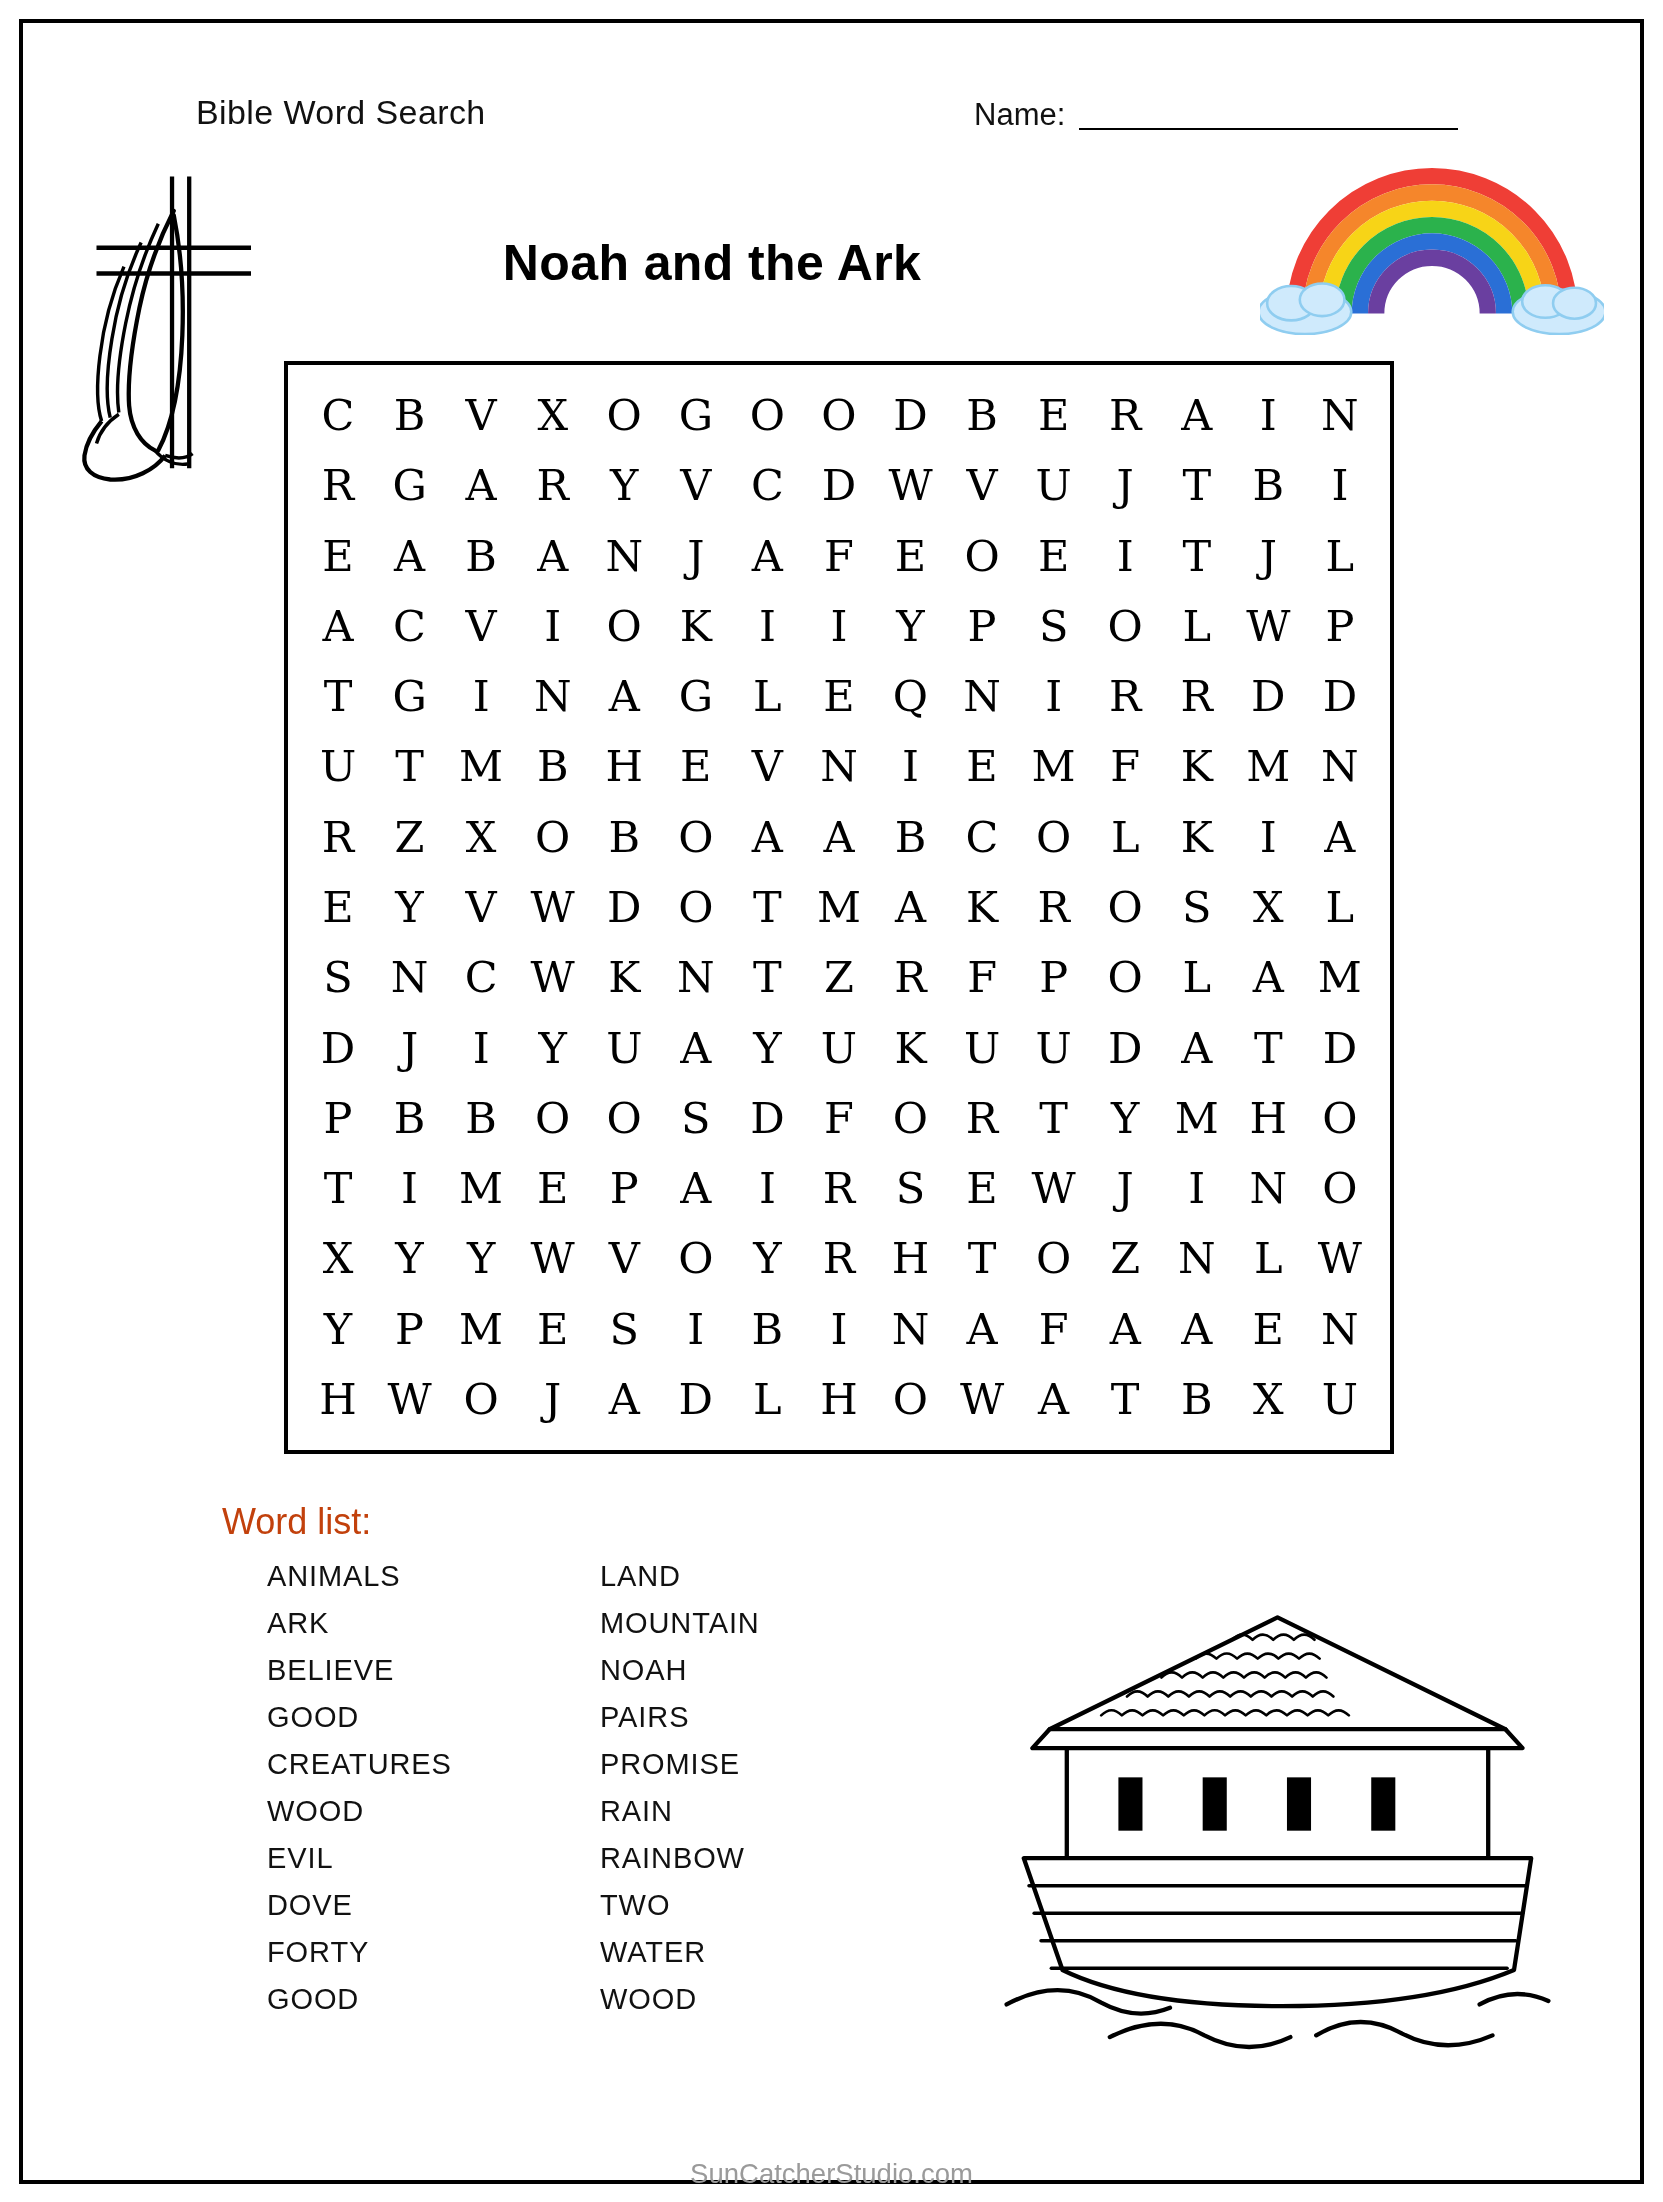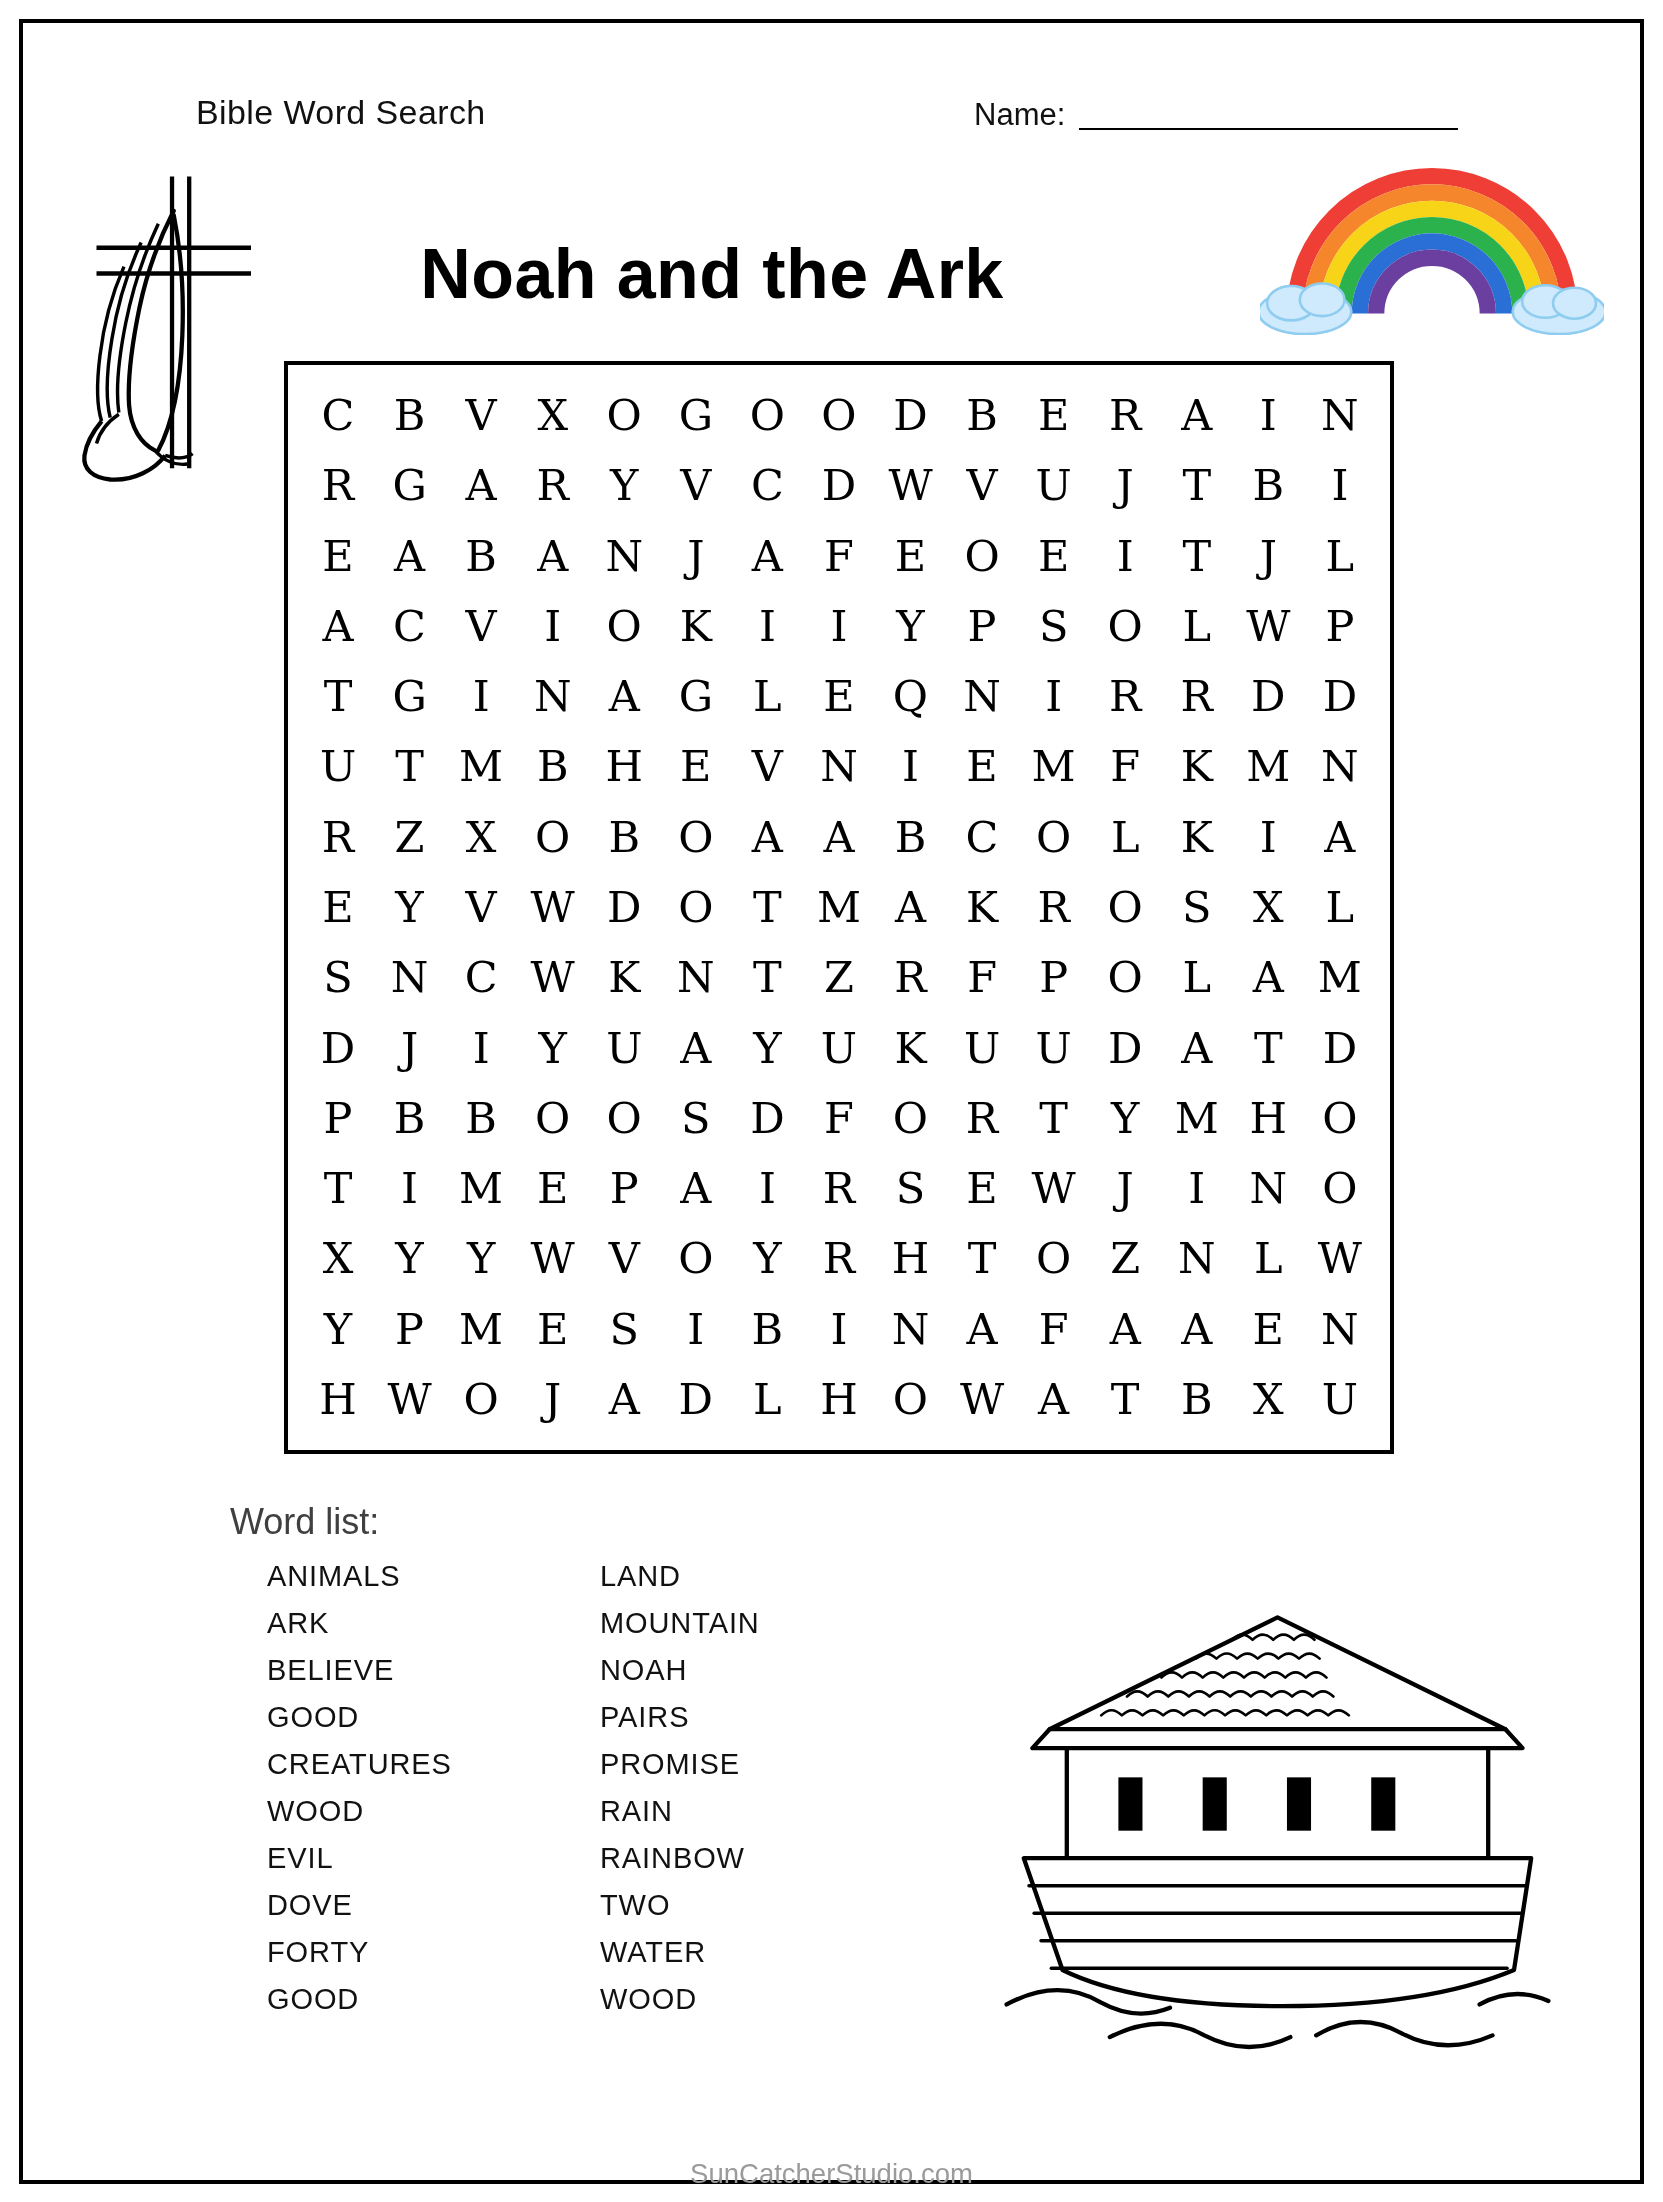--- a/index.html
+++ b/index.html
@@ -61,21 +61,21 @@
     border-bottom: 2.6px solid #000000;
     height: 26px;
   }
 
   .puzzle-title {
     position: absolute;
     left: 0;
     top: 234px;
     width: 1424px;
     text-align: center;
-    font-size: 70px;
+    font-size: 50px;
     font-weight: bold;
     letter-spacing: 0.4px;
   }
 
   
   .praying-art {
     position: absolute;
     left: 45px;
     top: 163px;
     width: 206px;
@@ -122,24 +122,24 @@
     text-align: center;
     font-family: "DejaVu Serif", serif;
     font-size: 43px;
     line-height: 1;
     color: #000000;
   }
 
   
   .wordlist-title {
     position: absolute;
-    left: 230px;
+    left: 222px;
     top: 1501px;
     font-size: 36px;
-    color: #404040;
+    color: #c2410c;
   }
   .wordlist {
     position: absolute;
     left: 267px;
     top: 1553px;
     display: flex;
     gap: 32px;
   }
   .wordcol {
     display: flex;

